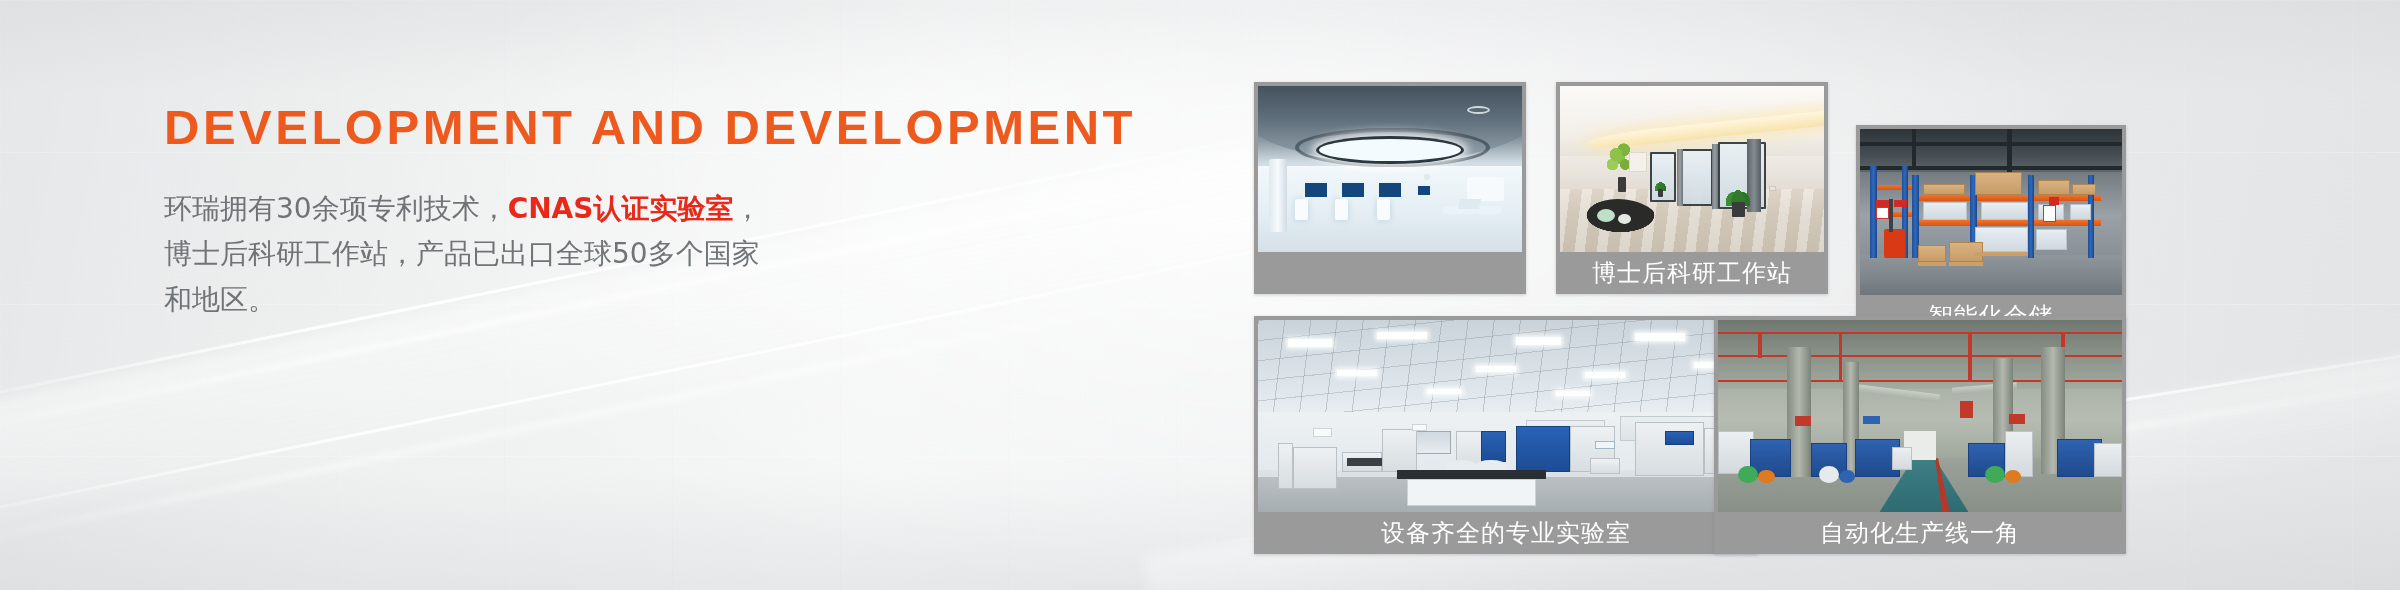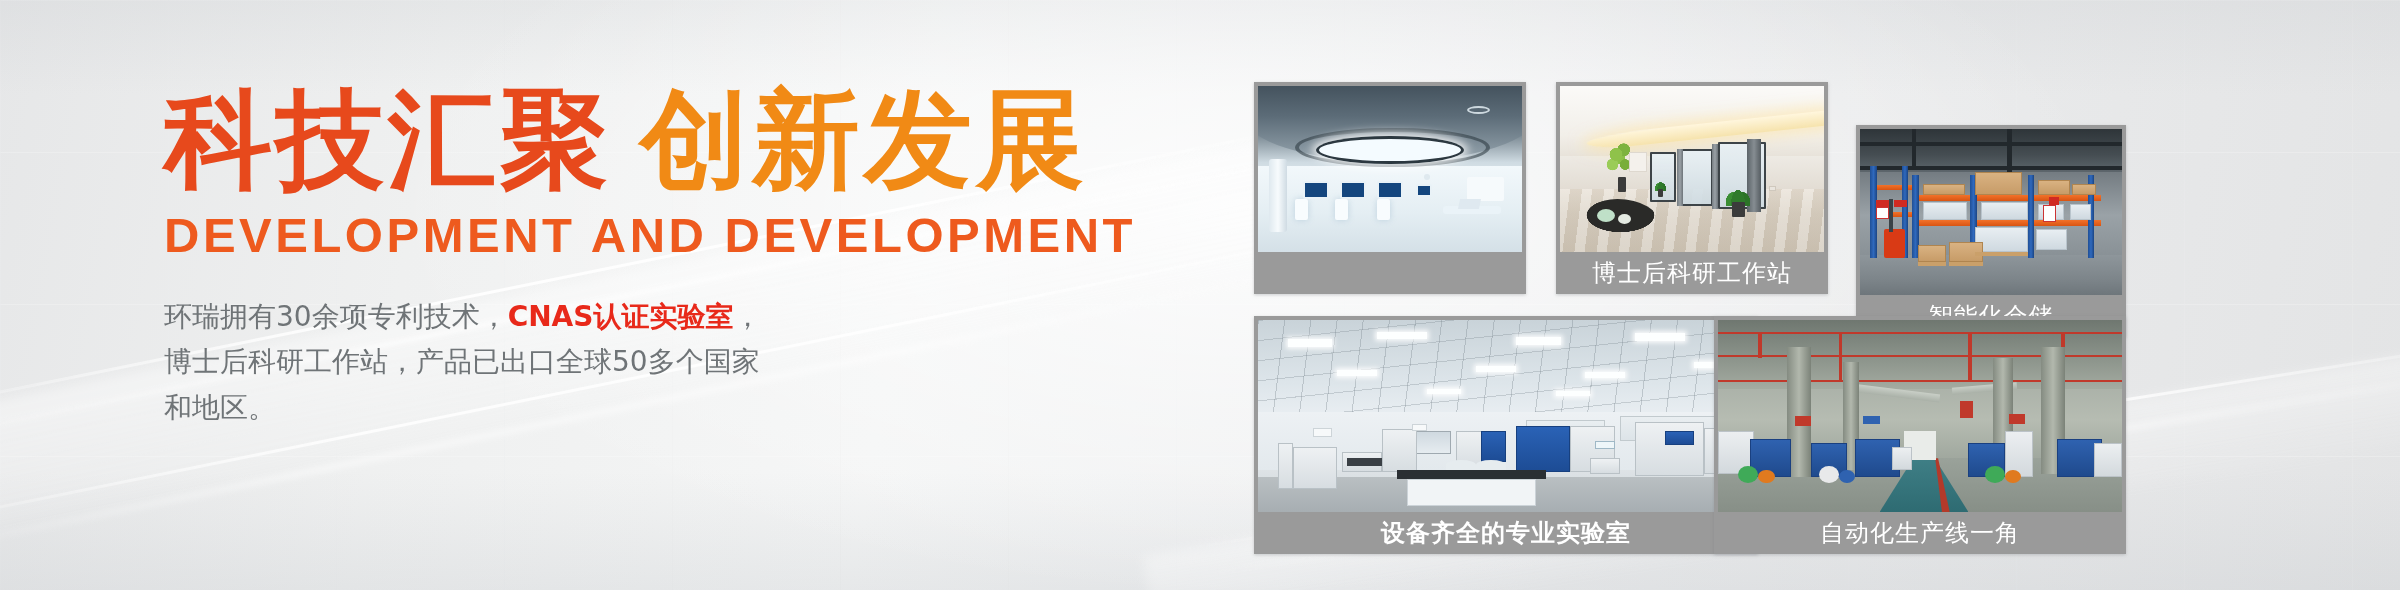--- a/index.html
+++ b/index.html
@@ -123,21 +123,21 @@
     display:flex; align-items:center; justify-content:center;
     color:#ffffff; font-size:24px; letter-spacing:1px;
     font-family:"DejaVu Sans","Liberation Sans",sans-serif;
     background:#9a9a9a;
   }
 
   
   .c1{ left:0px;   top:38px;  width:272px; height:212px; }
   .c2{ left:302px; top:38px;  width:272px; height:212px; }
   .c3{ left:602px; top:38px;  width:270px; height:212px;margin-top:43px; }
-  .c4{ left:0px;   top:272px; width:504px; height:238px;font-weight:bold; }
+  .c4{ left:0px;   top:272px; width:504px; height:238px; }
   .c5{ left:460px; top:272px; width:412px; height:238px; }
 
   
   .scene{ position:absolute; inset:0; }
   .lay{ position:absolute; }
 
   
   .sh-bg{ inset:0; background:linear-gradient(180deg,#5b6a74 0%,#73828c 28%,#cfdbe2 46%,#eef4f7 62%,#e3ebf0 100%); }
   .sh-ceil{ left:-6%; top:-4%; width:112%; height:50%;
     background:linear-gradient(180deg,#3f4d58 0%,#5c6c78 45%,#8b9aa4 88%,#b9c6ce 100%);
@@ -268,23 +268,20 @@
     <div class="streak s1"></div>
     <div class="streak s2"></div>
     <div class="streak s3"></div>
     <div class="streak s4"></div>
     <div class="streak s5"></div>
     <div class="streak s6"></div>
   </div>
 
   <div class="left-block">
 
-    <div class="headline">
-      <span class="h-a">科技汇聚</span><span class="h-b">创新发展</span>
-    </div>
 
     <div class="subline">
       <span class="l2">DEVELOPMENT AND DEVELOPMENT</span>
     </div>
 
     <div class="body-copy"><span>环瑞拥有30余项专利技术，</span><span class="hl">CNAS认证实验室</span><span>，博士后科研工作站，产品已出口全球50多个国家和地区。</span></div>
 
   </div>
 
   <div class="grid">

